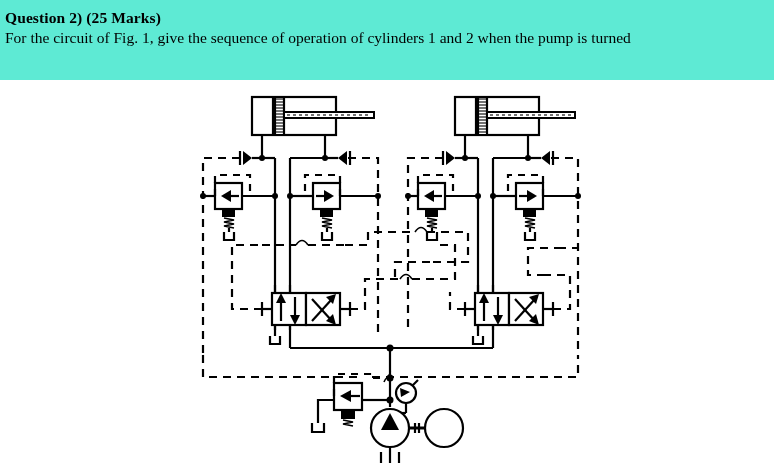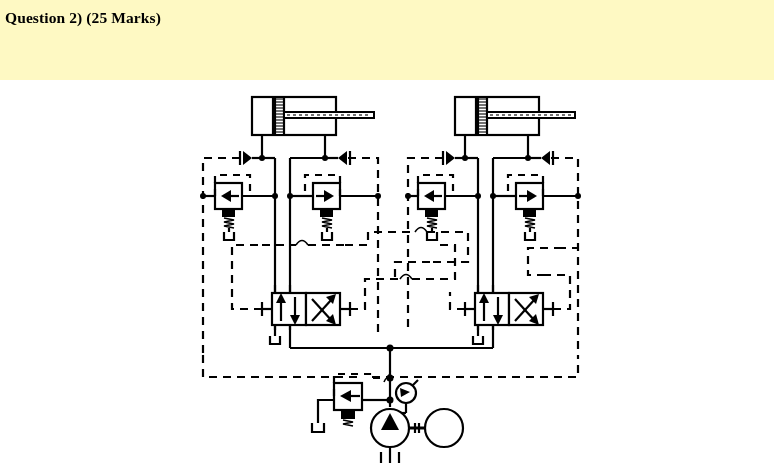--- a/index.html
+++ b/index.html
@@ -13,21 +13,21 @@
     position: relative;
     font-family: "Liberation Serif", serif;
     color: #000000;
     overflow: hidden;
   }
   #page {
     position: absolute;
     left: 0; top: 0;
     width: 774px;
     height: 463px;
-    background: #fef9c3;
+    background: #5eead4;
   }
   .qtext {
     position: absolute;
     left: 5px;
     top: 8px;
     width: 760px;
   }
   .qtitle {
     font-weight: bold;
     font-size: 15.5px;
@@ -50,20 +50,21 @@
   }
   svg { display: block; }
 </style>
 </head>
 <body>
 
 <div id="page">
 
   <div class="qtext">
     <p class="qtitle">Question 2) (25 Marks)</p>
+    <p class="qbody">For the circuit of Fig. 1, give the sequence of operation of cylinders 1 and 2 when the pump is turned</p>
   </div>
 
   <div id="diagram">
     <svg width="774" height="383" viewBox="0 0 774 383" xmlns="http://www.w3.org/2000/svg">
       <defs>
         <style>
           .s  { stroke:#000; fill:none; stroke-width:2.2; }
           .sT { stroke:#000; fill:none; stroke-width:1.6; }
           .sH { stroke:#000; fill:none; stroke-width:3.0; }
           .d  { stroke:#000; fill:none; stroke-width:2.2; stroke-dasharray:8 6; }

